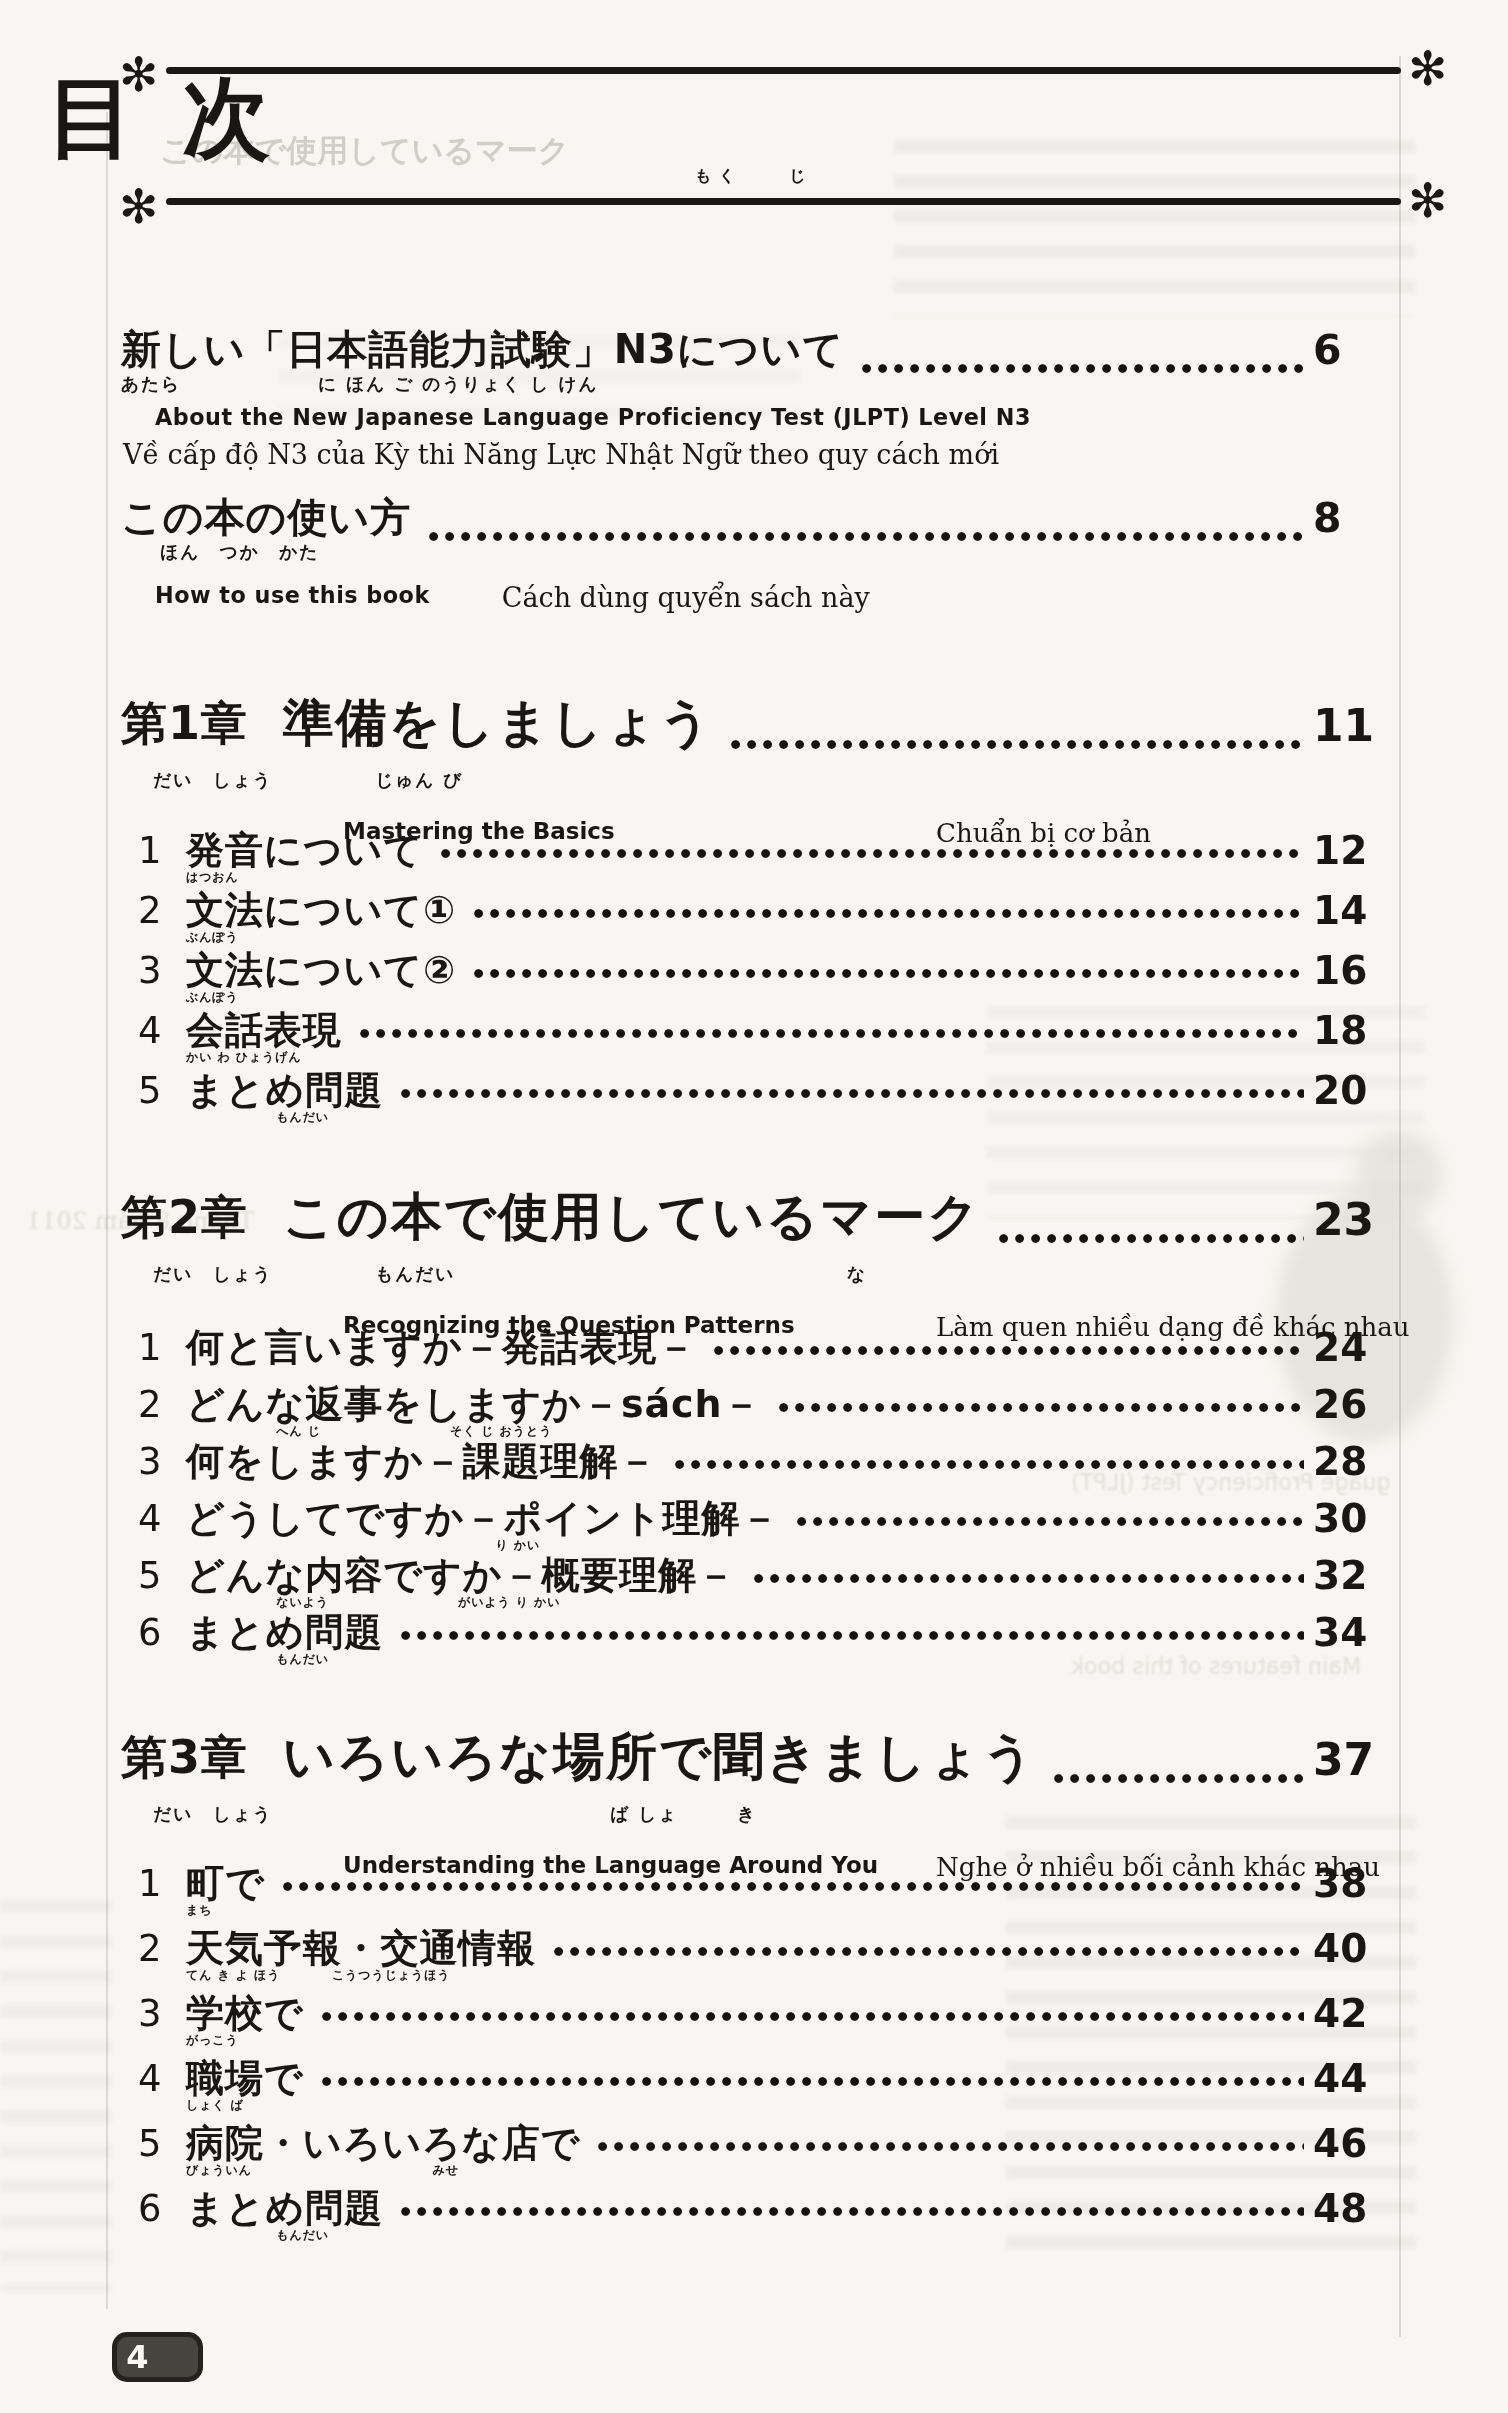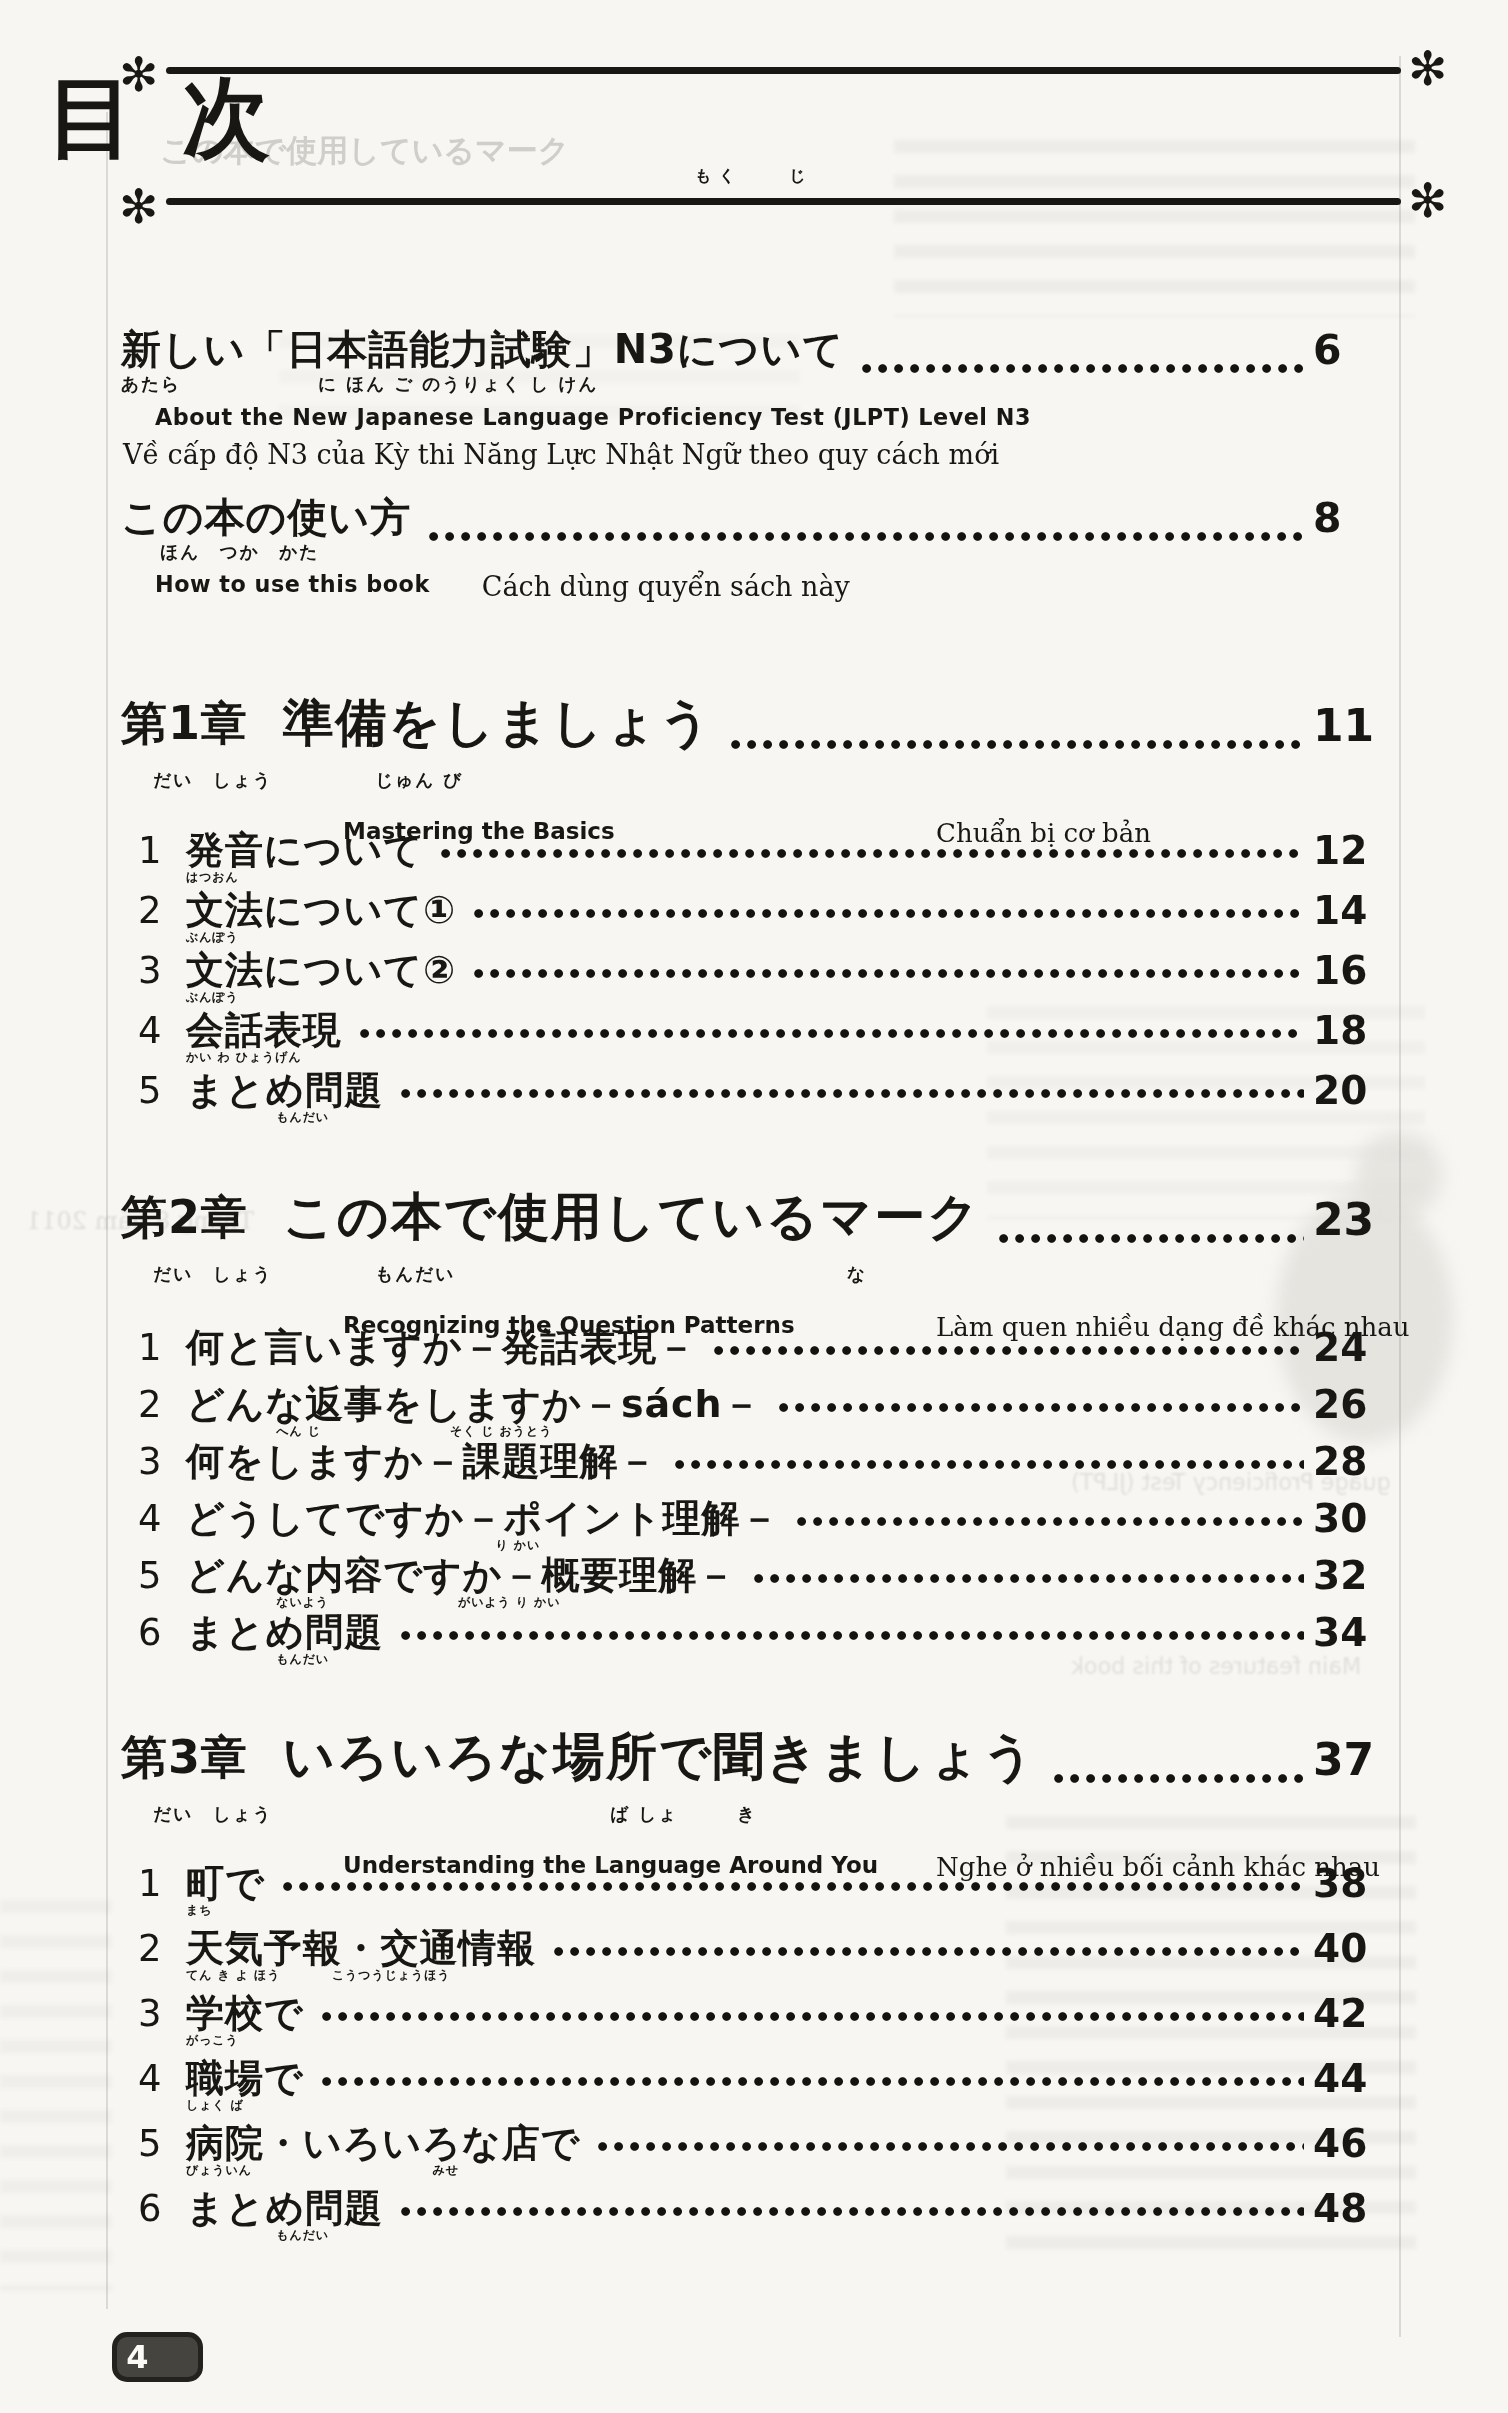--- a/index.html
+++ b/index.html
@@ -30,21 +30,21 @@
   .row{display:flex;align-items:flex-end;}
   .dots{flex:1 1 auto;height:11.2px;margin:22.3px 9.3px 0 17px;
     background-image:radial-gradient(circle at 5.6px 5.6px,#14130f 3.9px,rgba(0,0,0,0) 4.8px);
     background-size:16px 11.2px;background-repeat:repeat-x;}
   .pg{width:86px;font-weight:bold;font-size:41px;line-height:48px;white-space:nowrap;}
   .furi{font-size:17.7px;letter-spacing:1.9px;font-weight:bold;margin-top:-1.9px;white-space:pre;}
   
   .sec-title{font-size:40px;font-weight:bold;letter-spacing:0.9px;white-space:nowrap;line-height:50px;}
   .sec-en{font-size:22.3px;font-weight:bold;margin:7.4px 0 0 34px;letter-spacing:0.5px;}
   .sec-vi{font-family:"DejaVu Serif","Liberation Serif",serif;font-size:27px;margin:9.3px 0 0 1.9px;}
-  .inline-sub{display:flex;gap:52px;margin-top:7px;}
+  .inline-sub{display:flex;gap:72px;margin-top:18px;}
   .inline-sub .sec-vi{margin:0;}
   .inline-sub .sec-en{margin:0 0 0 34px;}
   
   .ch-label{font-size:46px;font-weight:bold;white-space:nowrap;letter-spacing:0.9px;line-height:54px;}
   .ch-title{font-size:51px;font-weight:bold;white-space:nowrap;letter-spacing:1.9px;line-height:54px;margin-left:35px;}
   .ch-dots{margin-top:26px;}
   .ch-pg{font-size:44px;}
   .ch-furi{white-space:pre;}
   .ch-furi .lf{display:inline-block;width:222px;}
   .subtitle{position:relative;height:39px;margin-top:5.6px;}

